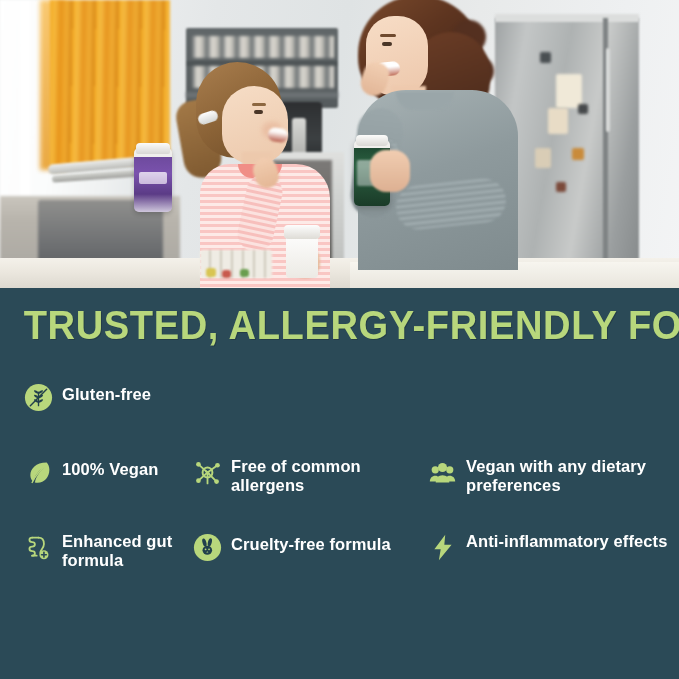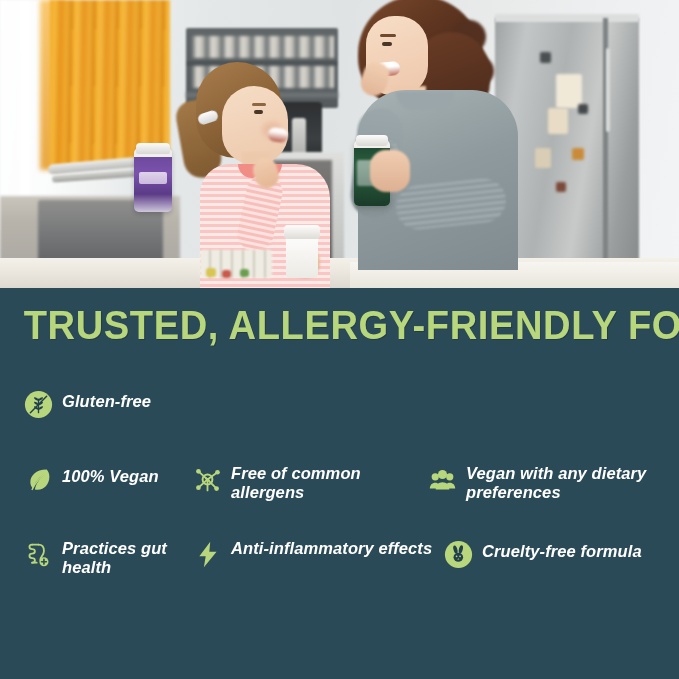--- a/index.html
+++ b/index.html
@@ -159,21 +159,21 @@
   .headline{
     position:absolute;left:0;top:17px;width:679px;text-align:center;
     color:#b8d77c;font-size:41px;line-height:1;
     font-weight:700;letter-spacing:.6px;
     font-family:"Liberation Sans Narrow","Liberation Sans",sans-serif;
     transform:scaleX(.93);transform-origin:center;
     text-shadow:1px 1px 0 rgba(0,0,0,.18);
     white-space:nowrap;
   }
 
-  .grid{position:absolute;left:0;top:100px;width:679px;font-style:italic;}
+  .grid{position:absolute;left:0;top:93px;width:679px;}
   .row{display:flex;align-items:flex-start;height:75px;}
   .cell{display:flex;align-items:flex-start;gap:9px;}
   .cell.c1{width:193px;padding-left:24px;box-sizing:border-box;}
   .cell.c2{width:235px;}
   .cell.c3{width:251px;}
 
   .ico{flex:0 0 auto;width:29px;height:29px;display:block;margin-top:2px;}
   .lbl{
     color:#ffffff;font-weight:700;font-size:16.5px;line-height:18.5px;
     font-family:"Liberation Sans Narrow","Liberation Sans",sans-serif;
@@ -366,41 +366,41 @@
               <path d="M16 5 C20 5 22 8 22 12 C22 17 18 18 18 22"></path>
               <path d="M9 5 H16"></path>
               <path d="M9 25 H14"></path>
             </g>
             <circle cx="22" cy="24" r="5" fill="#b8d77c"></circle>
             <g stroke="#2b4a57" stroke-width="1.8" stroke-linecap="round">
               <path d="M22 21.4 V26.6"></path>
                 <path d="M19.4 24 H24.6"></path>
             </g>
           </svg>
-          <div class="lbl two">Practices gut health</div>
-        </div>
-
-        <div class="cell c3">
-          <svg class="ico" viewBox="0 0 32 32">
-            <path d="M19 2 L7 18 h7 l-2 12 L26 13 h-8z" fill="#b8d77c"></path>
-          </svg>
-          <div class="lbl two">Anti-inflammatory effects</div>
+          <div class="lbl two">Enhanced gut formula</div>
         </div>
 
         <div class="cell c2">
           <svg class="ico" viewBox="0 0 32 32">
             <circle cx="16" cy="16" r="15" fill="#b8d77c"></circle>
             <g fill="#22404c">
               <ellipse cx="12.6" cy="10.5" rx="2.1" ry="4.6" transform="rotate(-16 12.6 10.5)"></ellipse>
               <ellipse cx="18.6" cy="10.2" rx="2.1" ry="4.6" transform="rotate(14 18.6 10.2)"></ellipse>
               <ellipse cx="15.8" cy="19" rx="5.3" ry="5"></ellipse>
             </g>
             <circle cx="13.9" cy="18" r="1" fill="#b8d77c"></circle>
             <circle cx="17.7" cy="18" r="1" fill="#b8d77c"></circle>
             <path d="M15.8 20.2 l-1.2 1.2 h2.4z" fill="#b8d77c"></path>
           </svg>
           <div class="lbl">Cruelty-free formula</div>
         </div>
+
+        <div class="cell c3">
+          <svg class="ico" viewBox="0 0 32 32">
+            <path d="M19 2 L7 18 h7 l-2 12 L26 13 h-8z" fill="#b8d77c"></path>
+          </svg>
+          <div class="lbl two">Anti-inflammatory effects</div>
+        </div>
       </div>
     </div>
 
   </div>
 </div>
 
 </body></html>

